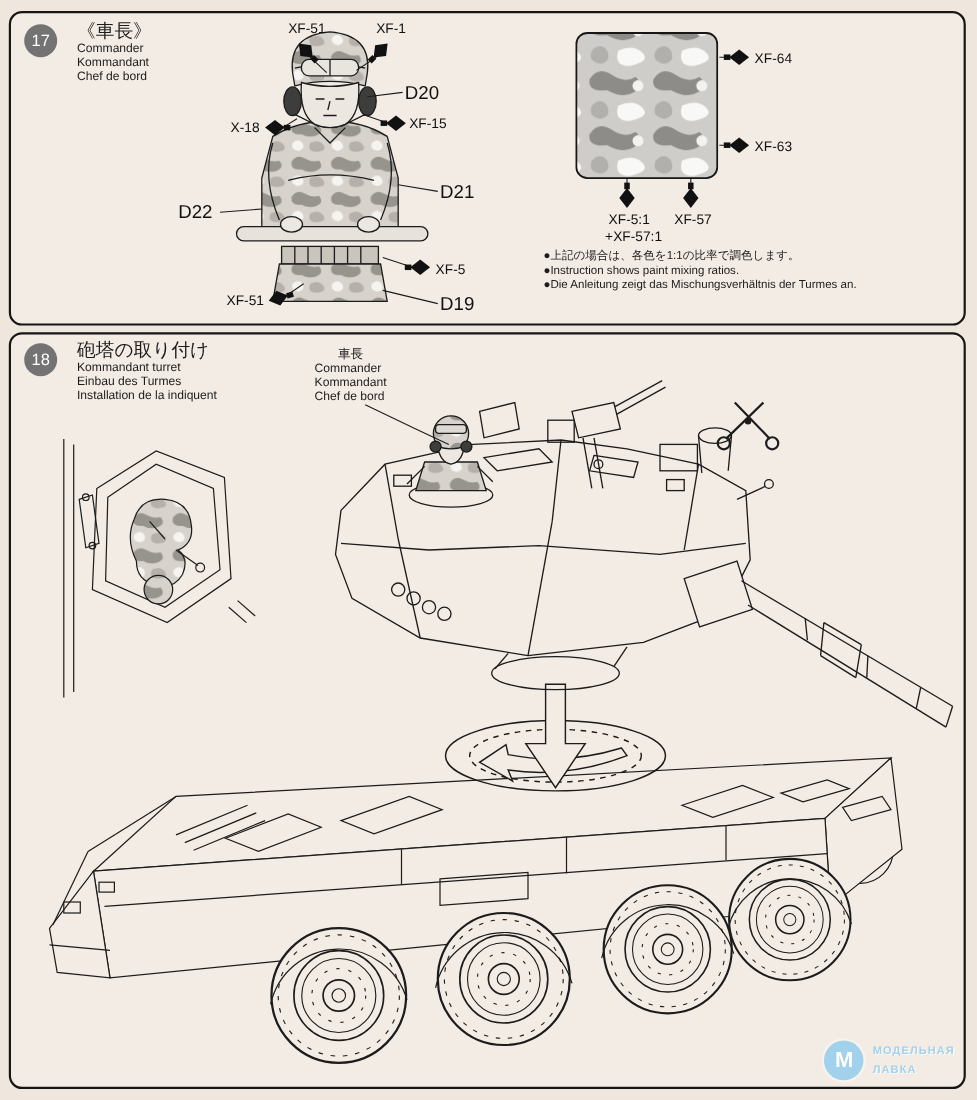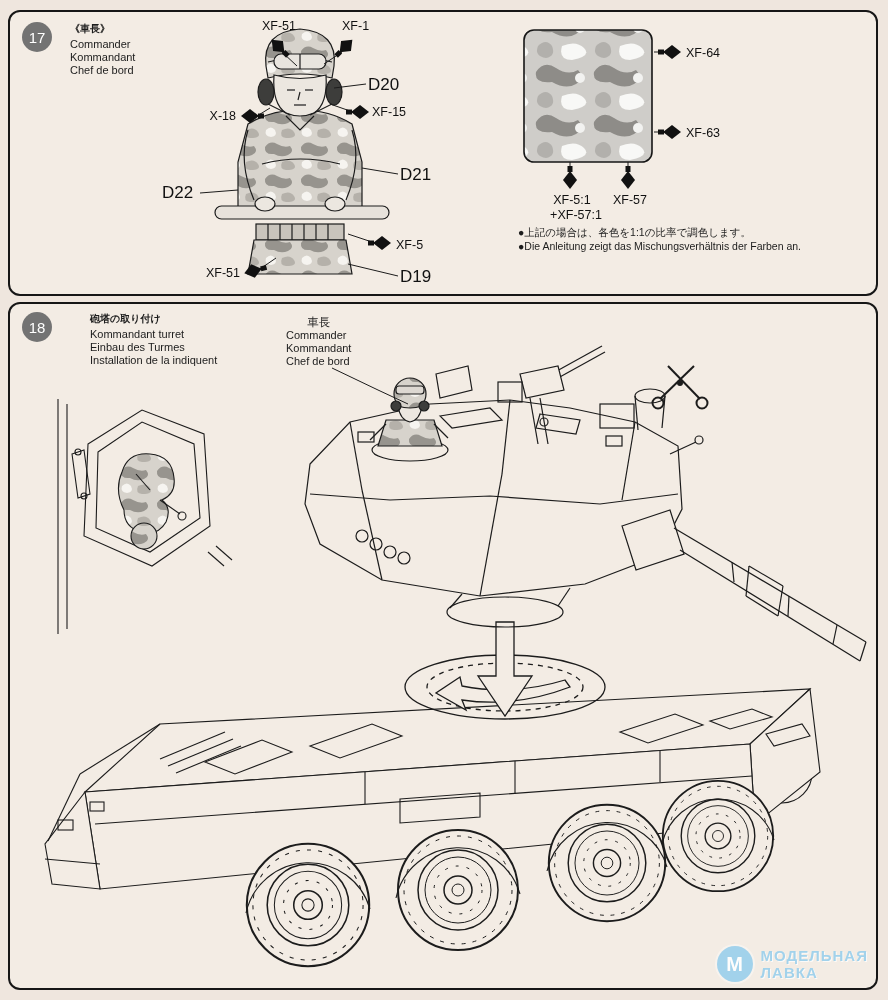--- a/index.html
+++ b/index.html
@@ -16,38 +16,38 @@
   }
   #panel17{top:10px;height:282px;}
   #panel18{top:302px;height:684px;}
   .art{position:absolute;left:0;top:0;}
   .step-circle{
     position:absolute;width:30px;height:30px;border-radius:50%;
     background:#737373;color:#fff;font-weight:normal;font-size:15px;
     display:flex;align-items:center;justify-content:center;
   }
   .titles{position:absolute;font-size:11px;line-height:13px;}
-  .titles .ja{font-size:10px;font-weight:bold;margin-bottom:3px;}
+  .titles .ja{font-size:17px;font-weight:normal;margin-bottom:3px;}
   .notes{position:absolute;font-size:10.5px;line-height:13.5px;white-space:nowrap;}
   .fig-label{position:absolute;font-size:11px;line-height:13px;}
   .fig-label .ja{font-size:11.5px;text-align:center;}
   svg text{font-family:"Liberation Sans", sans-serif;fill:#111;}
   .lbl{font-size:12.5px;}
   .lblBig{font-size:17px;}
   .watermark{
     position:absolute;right:8px;bottom:6px;
     display:flex;align-items:center;gap:8px;opacity:.92;
   }
   .wm-logo{
     width:36px;height:36px;border-radius:50%;
     background:#9cd0ec;color:#fff;font-weight:bold;font-size:20px;
     display:flex;align-items:center;justify-content:center;
     box-shadow:0 0 0 2px #ffffff66;
   }
-  .wm-text{color:#9cd0ec;font-weight:bold;font-size:15px;line-height:17px;
+  .wm-text{color:#9cd0ec;font-weight:bold;font-size:10px;line-height:17px;
     letter-spacing:1px;text-shadow:1px 1px 0 #ffffffcc;}
 </style>
 </head>
 <body>
 
 <section class="panel" id="panel17">
 
   <svg class="art" width="866" height="282" viewBox="0 0 866 282">
     <defs>
       <pattern id="camoS" width="36" height="32" patternUnits="userSpaceOnUse">
@@ -164,23 +164,24 @@
 
   <div class="step-circle" style="left:12px;top:10px;">17</div>
 
   <div class="titles" style="left:60px;top:10px;">
     <div class="ja">《車長》</div>
     <div>Commander</div>
     <div>Kommandant</div>
     <div>Chef de bord</div>
   </div>
 
-  <div class="notes" style="left:508px;top:214px;">
+  <div class="notes" style="left:484px;top:214px;">
     <div>●上記の場合は、各色を1:1の比率で調色します。</div>
-    <div>●Die Anleitung zeigt das Mischungsverhältnis der Farben an.</div>
+    <div>●Instruction shows paint mixing ratios.</div>
+    <div>●Die Anleitung zeigt das Mischungsverhältnis der Turmes an.</div>
   </div>
 </section>
 
 <section class="panel" id="panel18">
 
   <svg class="art" width="866" height="684" viewBox="0 0 866 684">
 
     <g stroke="#1c1c1c" stroke-width="1.1" fill="none">
       <line x1="48" y1="95" x2="48" y2="330"></line>
       <line x1="57" y1="100" x2="57" y2="325"></line>
@@ -344,21 +345,21 @@
         <circle r="33" fill="none" stroke="#1c1c1c" stroke-width="1"></circle>
         <circle r="24" fill="none" stroke="#1c1c1c" stroke-width="1" stroke-dasharray="3 8"></circle>
         <circle r="14" fill="none" stroke="#1c1c1c" stroke-width="1.5"></circle>
         <circle r="6" fill="none" stroke="#1c1c1c" stroke-width="1"></circle>
       </g>
     </defs>
   </svg>
 
   <div class="step-circle" style="left:12px;top:8px;">18</div>
 
-  <div class="titles" style="left:60px;top:8px;margin-left:20px;">
+  <div class="titles" style="left:60px;top:8px;">
     <div class="ja">砲塔の取り付け</div>
     <div>Kommandant turret</div>
     <div>Einbau des Turmes</div>
     <div>Installation de la indiquent</div>
   </div>
 
   <div class="fig-label" style="left:276px;top:12px;">
     <div class="ja">車長</div>
     <div>Commander</div>
     <div>Kommandant</div>

